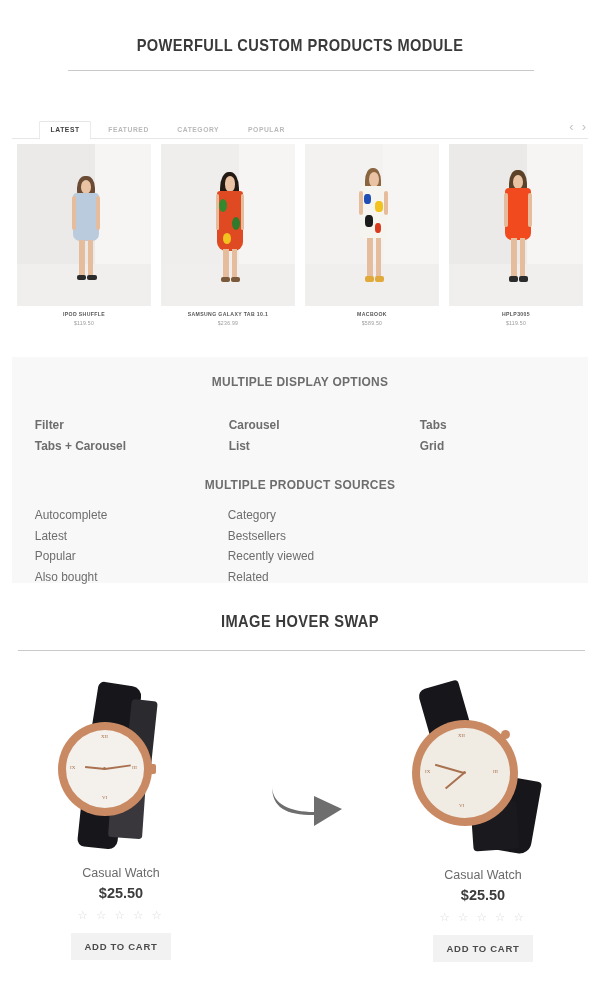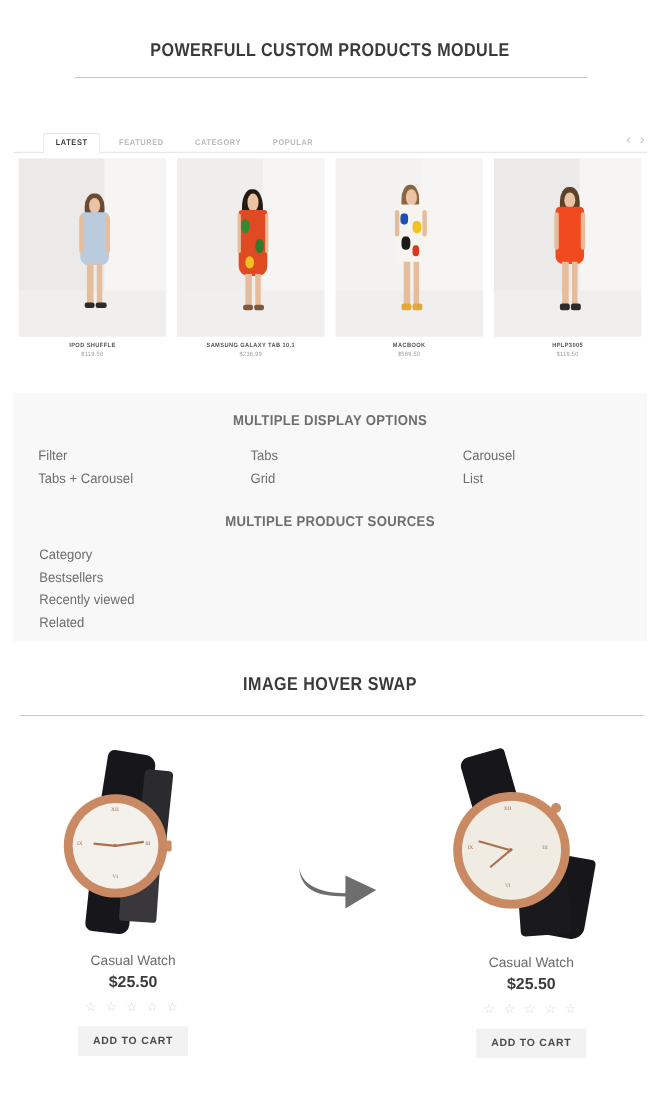--- a/index.html
+++ b/index.html
@@ -262,38 +262,44 @@
       </div>
       <div class="prod-name">HPLP3005</div>
       <div class="prod-price">$119.50</div>
     </div>
   </div>
 
   <div class="panel">
 
     <div class="panel-h" style="margin-top:17px;">MULTIPLE DISPLAY OPTIONS</div>
 
-    <div class="opt-grid" style="margin-top:15px;">
+    <div class="opt-grid" style="margin-top:26px;font-weight:bold;">
       <div>
         <div class="opt c1">Filter</div>
         <div class="opt c1">Tabs + Carousel</div>
       </div>
       <div>
+        <div class="opt c3">Carousel</div>
+        <div class="opt c3">List</div>
+      </div>
+      <div>
         <div class="opt c2">Tabs</div>
         <div class="opt c2">Grid</div>
       </div>
-      <div>
-        <div class="opt c3">Carousel</div>
-        <div class="opt c3">List</div>
-      </div>
     </div>
 
     <div class="panel-h" style="margin-top:21px;">MULTIPLE PRODUCT SOURCES</div>
 
     <div class="opt-grid" style="margin-top:13px;">
+      <div>
+        <div class="opt c1">Autocomplete</div>
+        <div class="opt c1">Latest</div>
+        <div class="opt c1">Popular</div>
+        <div class="opt c1">Also bought</div>
+      </div>
       <div>
         <div class="opt c2">Category</div>
         <div class="opt c2">Bestsellers</div>
         <div class="opt c2">Recently viewed</div>
         <div class="opt c2">Related</div>
       </div>
     </div>
   </div>
 
   <div class="sec-title hs-title">IMAGE HOVER SWAP</div>

